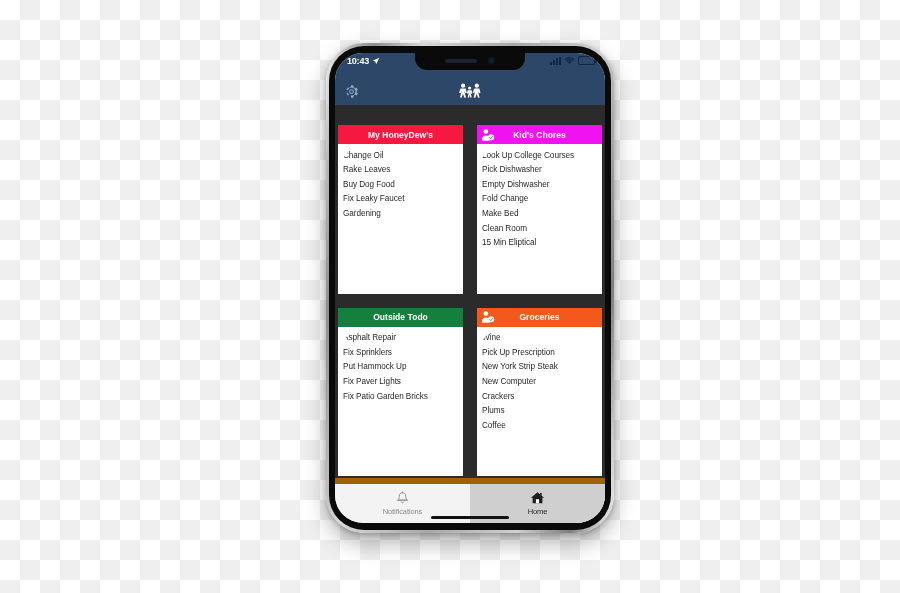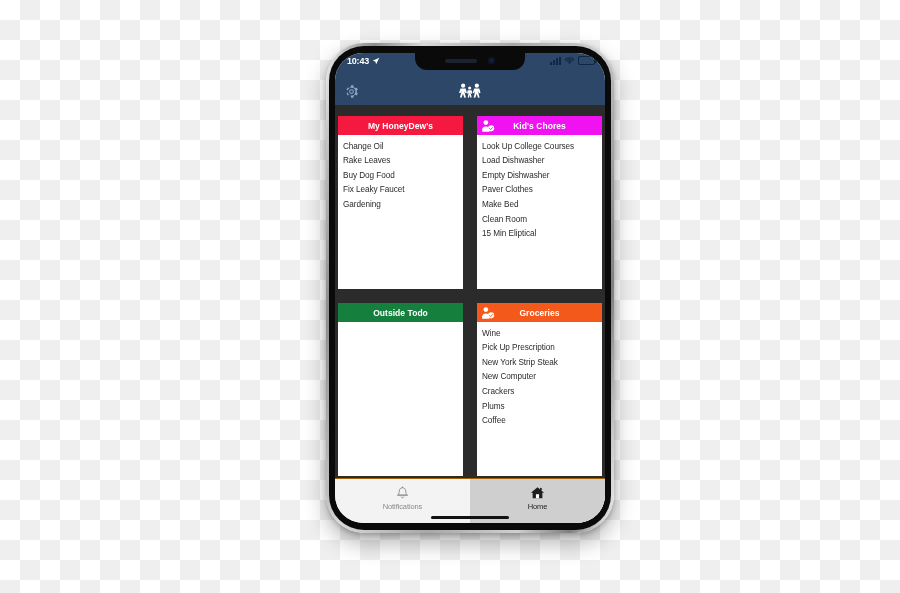--- a/index.html
+++ b/index.html
@@ -154,21 +154,21 @@
   }
 
   
   #lists-grid {
     flex: 1 1 auto;
     background: #2b2b2b;
     display: grid;
     grid-template-columns: 1fr 1fr;
     grid-template-rows: 1fr 1fr;
     gap: 14px;
-    padding: 11px 3px 2px 3px;
+    padding: 20px 3px 2px 3px;
     min-height: 0;
   }
 
   .list-card {
     background: #ffffff;
     display: flex;
     flex-direction: column;
     min-height: 0;
     overflow: hidden;
   }
@@ -191,38 +191,39 @@
     top: 50%;
     transform: translateY(-50%);
     display: flex;
   }
 
   .list-items {
     flex: 1 1 auto;
     padding: 4px 0 0 0;
     overflow: hidden;
     min-height: 0;
+    border-radius: 31px;
   }
   .list-item {
     font-size: 8.2px;
     color: #2a2a2a;
     padding: 2.6px 5px;
     line-height: 1.15;
     white-space: nowrap;
     letter-spacing: -0.05px;
     cursor: pointer;
   }
 
   
   #tab-bar {
     flex: 0 0 auto;
     height: 45px;
     background: #f3f3f3;
     display: flex;
-    border-top: 1px solid #a16207;
+    border-top: 6px solid #a16207;
     position: relative;
   }
   .tab-item {
     flex: 1 1 0;
     display: flex;
     flex-direction: column;
     align-items: center;
     justify-content: flex-start;
     padding-top: 6px;
     gap: 2px;
@@ -329,32 +330,39 @@
                 <circle cx="6.2" cy="4" r="3.1" fill="#ffffff"></circle>
                 <path d="M1.4 16v-3.1c0-2.3 2.2-3.7 4.8-3.7s4.8 1.4 4.8 3.7V16z" fill="#ffffff"></path>
                 <circle cx="13.1" cy="11.6" r="4" fill="#ffffff"></circle>
                 <path d="M11.2 11.7l1.4 1.4 2.6-2.7" stroke="#f012f0" stroke-width="1.3" fill="none" stroke-linecap="round" stroke-linejoin="round"></path>
               </svg>
             </span>
             <span>Kid's Chores</span>
           </div>
           <div class="list-items">
             <div class="list-item">Look Up College Courses</div>
-            <div class="list-item">Load Dishwasher</div>
+            <div class="list-item">Pick Dishwasher</div>
             <div class="list-item">Empty Dishwasher</div>
-            <div class="list-item">Paver Clothes</div>
+            <div class="list-item">Fold Change</div>
             <div class="list-item">Make Bed</div>
             <div class="list-item">Clean Room</div>
             <div class="list-item">15 Min Eliptical</div>
           </div>
         </div>
 
         <div class="list-card">
           <div class="list-header" style="background:#15803d">
             <span>Outside Todo</span>
+          </div>
+          <div class="list-items">
+            <div class="list-item">Asphalt Repair</div>
+            <div class="list-item">Fix Sprinklers</div>
+            <div class="list-item">Put Hammock Up</div>
+            <div class="list-item">Fix Paver Lights</div>
+            <div class="list-item">Fix Patio Garden Bricks</div>
           </div>
         </div>
 
         <div class="list-card">
           <div class="list-header" style="background:#f4591c">
             <span class="list-header-icon">
               <svg width="14" height="13" viewBox="0 0 18 17">
                 <circle cx="6.2" cy="4" r="3.1" fill="#ffffff"></circle>
                 <path d="M1.4 16v-3.1c0-2.3 2.2-3.7 4.8-3.7s4.8 1.4 4.8 3.7V16z" fill="#ffffff"></path>
                 <circle cx="13.1" cy="11.6" r="4" fill="#ffffff"></circle>

